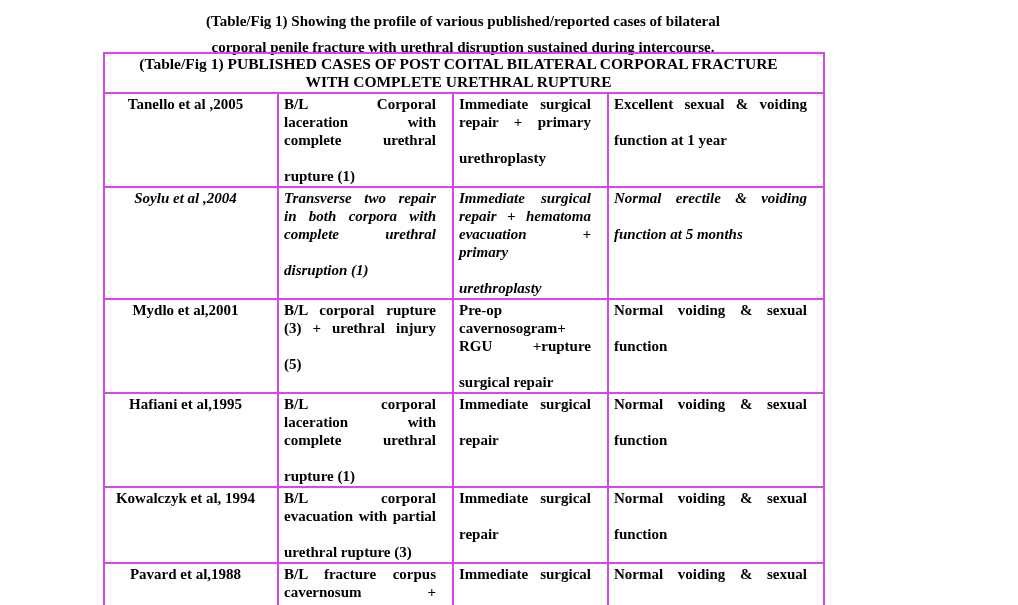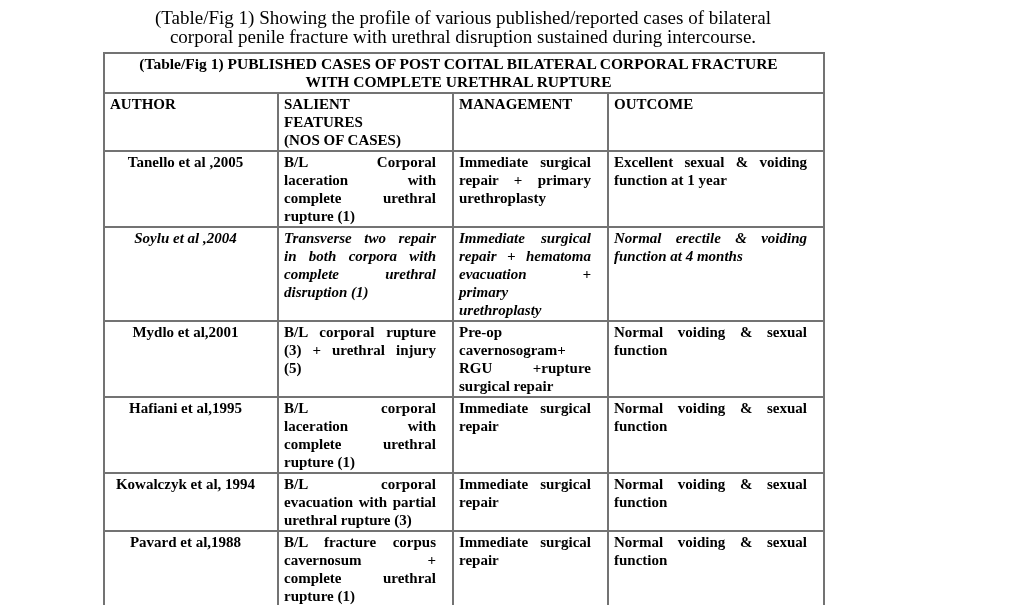--- a/index.html
+++ b/index.html
@@ -11,38 +11,38 @@
     color: #000000;
     overflow: hidden;
     position: relative;
   }
   .page-title {
     position: absolute;
     left: 103px;
     top: 8px;
     width: 720px;
     text-align: center;
-    font-weight: normal;
-    font-size: 19px;
-    line-height: 19px;
+    font-weight: bold;
+    font-size: 15px;
+    line-height: 26px;
     white-space: pre-line;
   }
   table.cases-table {
     position: absolute;
     left: 103px;
     top: 52px;
     width: 720px;
     border-collapse: collapse;
     table-layout: fixed;
     font-size: 15px;
     font-weight: bold;
     line-height: 18px;
   }
   table.cases-table td, table.cases-table th {
-    border: 2px solid #737373;
+    border: 2px solid #d946ef;
     vertical-align: top;
     padding: 1px 16px 1px 5px;
     overflow: hidden;
   }
   .caption-cell {
     text-align: center;
     white-space: pre-line;
     font-size: 15.5px;
   }
   th.col-header {
@@ -52,47 +52,40 @@
   }
   td.author-cell {
     text-align: center;
   }
   .jcell .cell-line {
     text-align: justify;
     text-align-last: justify;
   }
   .jcell .cell-line.last-line {
     text-align-last: left;
+    margin-top: 18px;
   }
 </style>
 </head>
 <body>
 
 <div class="page-title">(Table/Fig 1)  Showing the profile of various published/reported cases of bilateral
 corporal penile fracture with urethral disruption sustained during intercourse.</div>
 
 <table class="cases-table">
   <colgroup>
     <col style="width:174px">
     <col style="width:175px">
     <col style="width:155px">
     <col style="width:216px">
   </colgroup>
   <thead>
     <tr style="height:38px">
       <td class="caption-cell" colspan="4">(Table/Fig 1)  PUBLISHED CASES OF POST COITAL BILATERAL CORPORAL FRACTURE
 WITH COMPLETE URETHRAL RUPTURE</td>
-    </tr>
-    <tr style="height:55px">
-      <th class="col-header">AUTHOR</th>
-      <th class="col-header">SALIENT
-FEATURES
-(NOS OF CASES)</th>
-      <th class="col-header">MANAGEMENT</th>
-      <th class="col-header">OUTCOME</th>
     </tr>
   </thead>
   <tbody>
       <tr style="height: 75px;">
         <td class="author-cell">Tanello et al ,2005</td>
         <td class="jcell">
           <div class="cell-line">B/L Corporal</div>
           <div class="cell-line">laceration with</div>
           <div class="cell-line">complete urethral</div>
           <div class="cell-line last-line">rupture (1)</div>
@@ -117,21 +110,21 @@
         </td>
         <td class="jcell">
           <div class="cell-line">Immediate surgical</div>
           <div class="cell-line">repair + hematoma</div>
           <div class="cell-line">evacuation +</div>
           <div class="cell-line">primary</div>
           <div class="cell-line last-line">urethroplasty</div>
         </td>
         <td class="jcell">
           <div class="cell-line">Normal erectile &amp; voiding</div>
-          <div class="cell-line last-line">function at 4 months</div>
+          <div class="cell-line last-line">function at 5 months</div>
         </td>
       </tr>
       <tr style="height: 74px;">
         <td class="author-cell">Mydlo et al,2001</td>
         <td class="jcell">
           <div class="cell-line">B/L corporal rupture</div>
           <div class="cell-line">(3) + urethral injury</div>
           <div class="cell-line last-line">(5)</div>
         </td>
         <td class="jcell">

